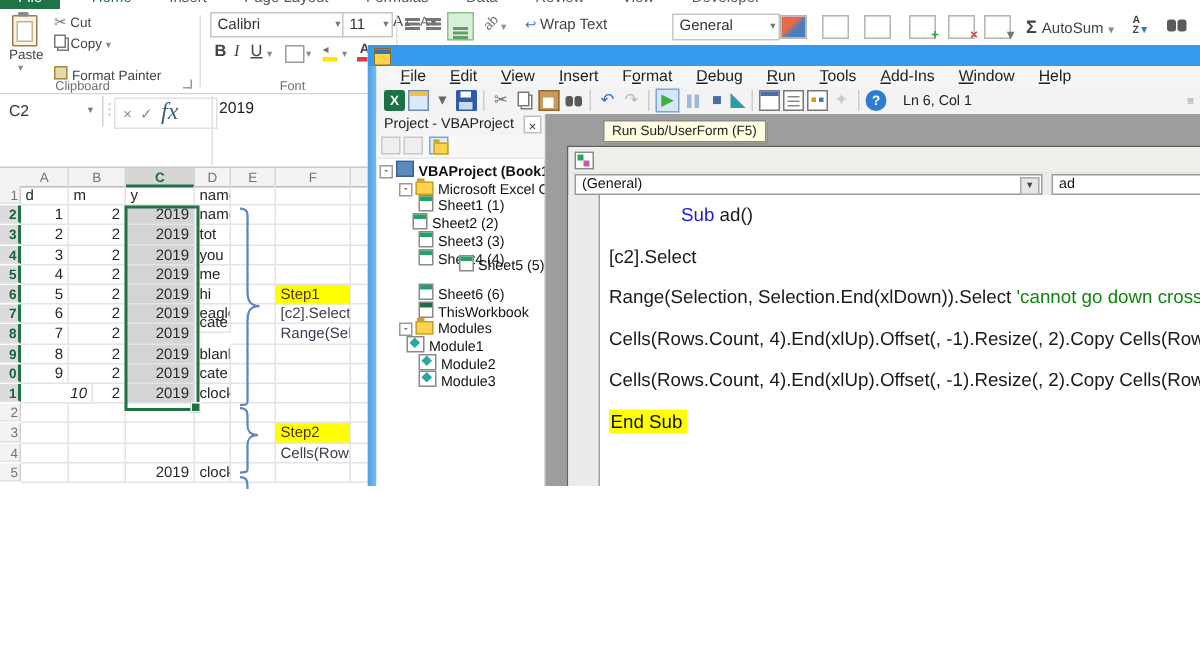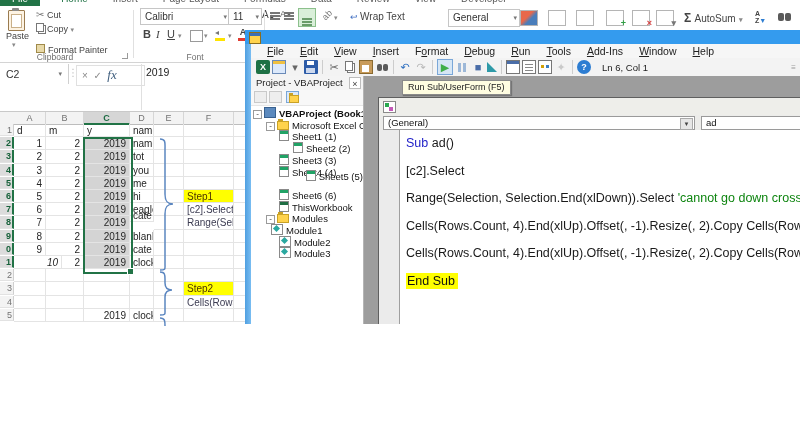--- a/index.html
+++ b/index.html
@@ -42,21 +42,21 @@
     repeating-linear-gradient(#dfe7f1 0 3px,#fff 3px 7px);}
   .badge{position:absolute;right:-3px;bottom:-3px;font-size:9px;font-weight:bold;}
   .cf-icon{position:absolute;width:16px;height:14px;background:linear-gradient(135deg,#e8684a 0 40%,#4a7ebb 60% 100%);border:1px solid #b5b5b5;}
   .az-icon{font-size:7px;font-weight:bold;color:#444;line-height:7px;}
   .find-icon{position:absolute;width:6px;height:8px;background:#5a5a5a;border-radius:2px;box-shadow:7px 0 0 #5a5a5a;}
   
   #fbar{position:absolute;left:0;top:63px;width:800px;height:48px;background:#fff;border-bottom:1px solid #c9c9c9;}
   #namebox{position:absolute;left:0;top:1px;width:62px;height:20px;border-right:1px solid #d0d0d0;font-size:10.5px;color:#333;line-height:20px;padding-left:6px;}
   #namebox .dd{position:absolute;right:6px;top:0;font-size:7px;color:#777;}
   #fxbox{position:absolute;left:76px;top:2px;width:62px;height:19px;border:1px solid #e0e0e0;background:#fff;font-size:10px;color:#8a8a8a;line-height:18px;padding-left:5px;}
-  #fxbox .fx{font-style:italic;font-family:"Liberation Serif",serif;color:#3f5e7e;font-size:13px;}
+  #fxbox .fx{font-style:italic;font-family:"Liberation Serif",serif;color:#3f5e7e;font-size:16px;}
   #fval{position:absolute;left:146px;top:3px;font-size:10.5px;color:#222;}
   .vdots{position:absolute;top:4px;color:#c0c0c0;font-size:10px;}
   
   #sheet{position:absolute;left:0;top:112px;width:246px;height:214px;background:#fff;font-size:10px;overflow:hidden;}
   #gcorner{position:absolute;left:0;top:0;width:14px;height:12px;background:#f3f3f3;border-right:1px solid #cfcfcf;border-bottom:1px solid #bdbdbd;}
   .chdr{position:absolute;top:0;height:12px;background:#f3f3f3;border-right:1px solid #d6d6d6;border-bottom:1px solid #bdbdbd;color:#737373;font-size:9px;text-align:center;line-height:12px;}
   .chdr-sel{background:#d6d6d6;color:#1d6b43;border-bottom:2px solid #217346;height:11px;font-weight:bold;}
   .rhdr{position:absolute;left:0;width:14px;background:#f3f3f3;border-right:1px solid #cfcfcf;border-bottom:1px solid #e2e2e2;color:#737373;font-size:9px;text-align:right;padding-right:1px;box-sizing:border-box;}
   .rhdr-sel{background:#dcdcdc;color:#17613a;border-right:2px solid #217346;font-weight:bold;}
   .gcell{position:absolute;border-right:1px solid #e4e4e4;border-bottom:1px solid #e4e4e4;color:#262626;line-height:13px;padding-left:3px;box-sizing:border-box;overflow:hidden;white-space:nowrap;}
@@ -131,21 +131,21 @@
   #cw-title{position:absolute;left:0;top:0;right:0;height:17px;background:#eeeeea;border-bottom:1px solid #c9c9c9;font-size:10px;color:#1a1a1a;line-height:17px;text-align:right;padding-right:12px;white-space:nowrap;}
   #cw-icon{position:absolute;left:4px;top:3px;width:11px;height:10px;background:#fff;border:1px solid #8a8a8a;}
   #cw-icon:before{content:"";position:absolute;left:1px;top:1px;width:4px;height:4px;background:#2aa84f;box-shadow:4px 4px 0 #c45ab8;}
   #cw-combos{position:absolute;left:0;top:17px;right:0;height:15px;background:#ececea;}
   .vcombo{position:absolute;top:1px;height:12px;background:#fff;border:1px solid #9a9a9a;font-size:9.5px;color:#111;line-height:12px;padding-left:4px;box-sizing:content-box;white-space:nowrap;}
   .vcombo .dd{position:absolute;right:1px;top:1px;width:11px;height:10px;background:#e6e6e6;border:1px solid #aaa;font-size:6px;color:#444;text-align:center;line-height:10px;}
   #codearea{position:absolute;left:0;top:32px;right:0;bottom:0;background:#fff;}
   #cmargin{position:absolute;left:0;top:0;width:20px;bottom:0;background:#ebebeb;border-right:1px solid #9f9f9f;}
   #clines{position:absolute;left:27px;top:0;right:0;bottom:0;overflow:hidden;font-size:12.5px;color:#1a1a1a;}
   .cline{position:absolute;left:0;height:16px;white-space:nowrap;line-height:16px;}
-  .cline .kw{color:#2323c8;}
+  .cline .kw{color:#2323c8;margin-left:48px;}
   .cline .cm{color:#0e8510;}
   .chl{background:#ffff00;padding:1px 3px 1px 1px;color:#111;}
   
   #braces{position:absolute;left:0;top:0;width:246px;height:214px;pointer-events:none;}
 </style>
 </head>
 <body>
 
 <div id="canvas">
 
@@ -434,21 +434,21 @@
       </div>
       <div id="proj-tools">
         <span class="ptool" style="left:3px;"></span>
         <span class="ptool" style="left:18px;"></span>
         <span class="ptool sel" style="left:35px;"></span>
       </div>
       <div id="ptree">
           <div class="titem" style="top: 0px; padding-left: 2px;"><span class="texp">-</span><span class="tico ti-project"></span><span class="b">VBAProject (Book11 (2).</span></div>
           <div class="titem" style="top: 11.7px; padding-left: 15px;"><span class="texp">-</span><span class="tico ti-folder"></span><span>Microsoft Excel Objects</span></div>
           <div class="titem" style="top: 23.4px; padding-left: 28px;"><span class="tico ti-sheet"></span><span>Sheet1 (1)</span></div>
-          <div class="titem" style="top: 35.1px; padding-left: 42px;"><span class="tico ti-sheet"></span><span>Sheet2 (2)</span></div>
+          <div class="titem" style="top: 35.1px; padding-left: 24px;"><span class="tico ti-sheet"></span><span>Sheet2 (2)</span></div>
           <div class="titem" style="top: 46.8px; padding-left: 28px;"><span class="tico ti-sheet"></span><span>Sheet3 (3)</span></div>
           <div class="titem" style="top: 58.5px; padding-left: 28px;"><span class="tico ti-sheet"></span><span>Sheet4 (4)</span></div>
           <div class="titem" style="top: 63px; padding-left: 28px; text-align: right;"><span class="tico ti-sheet"></span><span>Sheet5 (5)</span></div>
           <div class="titem" style="top: 81.9px; padding-left: 28px;"><span class="tico ti-sheet"></span><span>Sheet6 (6)</span></div>
           <div class="titem" style="top: 93.6px; padding-left: 28px;"><span class="tico ti-workbook"></span><span>ThisWorkbook</span></div>
           <div class="titem" style="top: 105.3px; padding-left: 15px;"><span class="texp">-</span><span class="tico ti-folder"></span><span>Modules</span></div>
           <div class="titem" style="top: 117px; padding-left: 20px;"><span class="tico ti-module"></span><span>Module1</span></div>
           <div class="titem" style="top: 128.7px; padding-left: 28px;"><span class="tico ti-module"></span><span>Module2</span></div>
           <div class="titem" style="top: 140.4px; padding-left: 28px;"><span class="tico ti-module"></span><span>Module3</span></div>
         </div>

